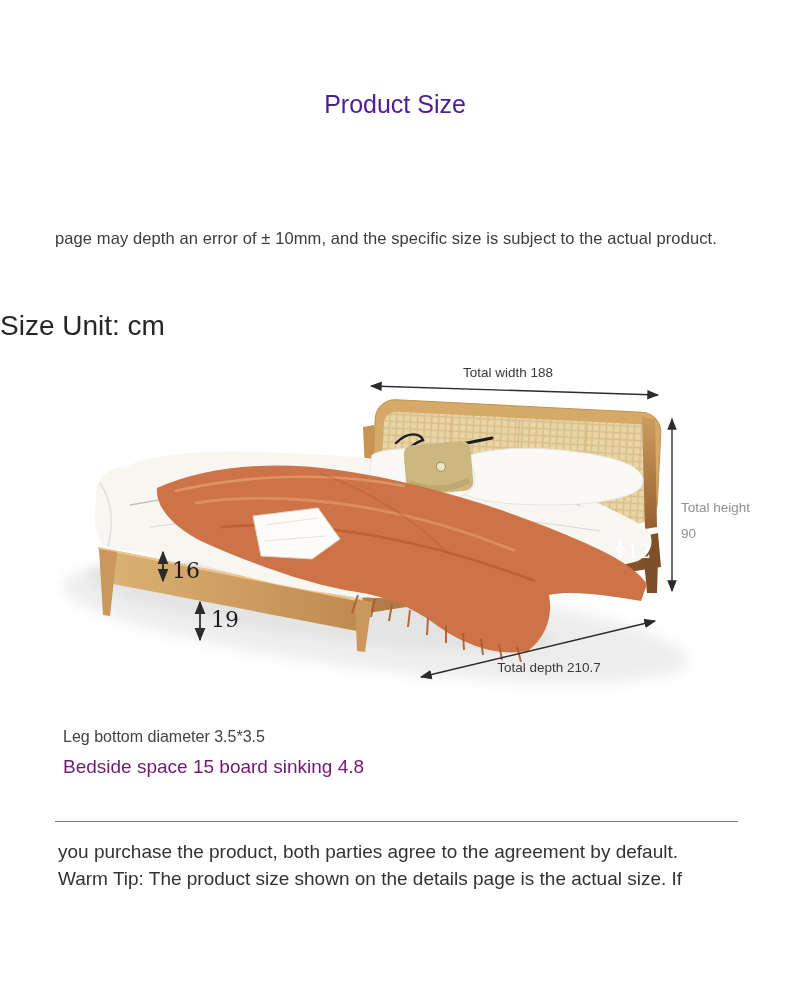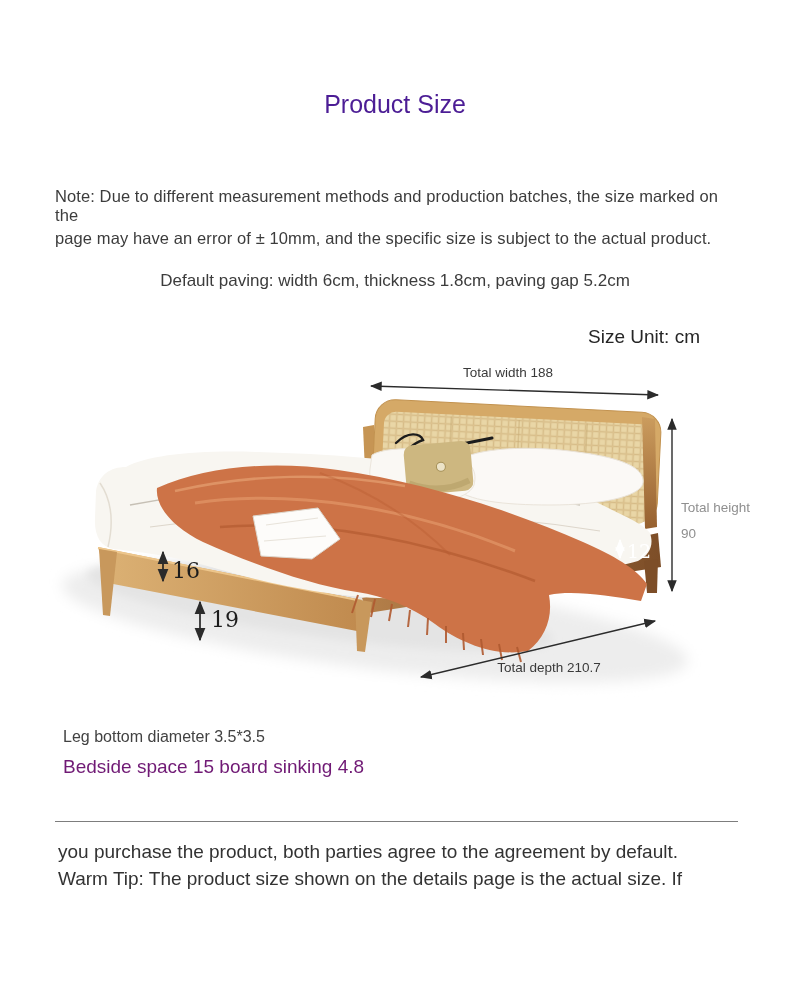--- a/index.html
+++ b/index.html
@@ -2,39 +2,37 @@
 <html><head>
 <meta charset="utf-8">
 <style>
   html,body{margin:0;padding:0;background:#fff;}
   #page{position:relative;width:790px;height:985px;background:#ffffff;overflow:hidden;
         font-family:"Liberation Sans",sans-serif;color:#333;}
   .abs{position:absolute;}
   .title{top:90px;left:0;width:790px;text-align:center;font-size:25px;font-weight:400;color:#4c1d95;}
   .note-line{left:55px;width:690px;font-size:16.5px;color:#3c3c3c;letter-spacing:.1px;}
   .paving{top:271px;left:0;width:790px;text-align:center;font-size:17px;color:#3c3c3c;}
-  .sizeunit{top:326px;left:0;width:700px;text-align:right;font-size:19px;color:#262626;}
+  .sizeunit{top:310px;left:0;width:700px;text-align:left;font-size:28px;color:#262626;}
   .diagram{top:355px;left:0;width:790px;height:360px;}
   .spec1{top:728px;left:63px;font-size:16px;color:#424242;}
   .spec2{top:756px;left:63px;font-size:19px;color:#701a75;}
   .padnote{top:785px;left:63px;font-size:12.5px;line-height:13.5px;color:#4a4a4a;}
   .divider{top:821px;left:55px;width:683px;height:1px;background:#7d7d7d;}
   .warmtip{top:839px;left:58px;width:700px;font-size:19px;line-height:26.5px;color:#333333;}
 </style>
 </head>
 <body>
 
 <div id="page">
 
   <div class="abs title">Product Size</div>
 
-  <div class="abs note-line" style="top:187px;">Note: Due to different measurement methods and production batches, the size marked on the</div>
-  <div class="abs note-line" style="top:229px;">page may have an error of ± 10mm, and the specific size is subject to the actual product.</div>
+  <div class="abs note-line" style="top:229px;">page may depth an error of ± 10mm, and the specific size is subject to the actual product.</div>
 
-  <div class="abs paving">Default paving: width 6cm, thickness 1.8cm, paving gap 5.2cm</div>
   <div class="abs sizeunit">Size Unit: cm</div>
 
   <svg class="abs diagram" viewBox="0 0 790 360" width="790" height="360" xmlns="http://www.w3.org/2000/svg">
     <defs>
       <marker id="mB" viewBox="0 0 10 10" refX="9" refY="5" markerWidth="8.5" markerHeight="8.5" orient="auto-start-reverse">
         <path d="M0,1 L10,5 L0,9 Z" fill="#2b2b2b"></path>
       </marker>
       <marker id="mW" viewBox="0 0 10 10" refX="9" refY="5" markerWidth="7.5" markerHeight="7.5" orient="auto-start-reverse">
         <path d="M0,1 L10,5 L0,9 Z" fill="#ffffff"></path>
       </marker>

